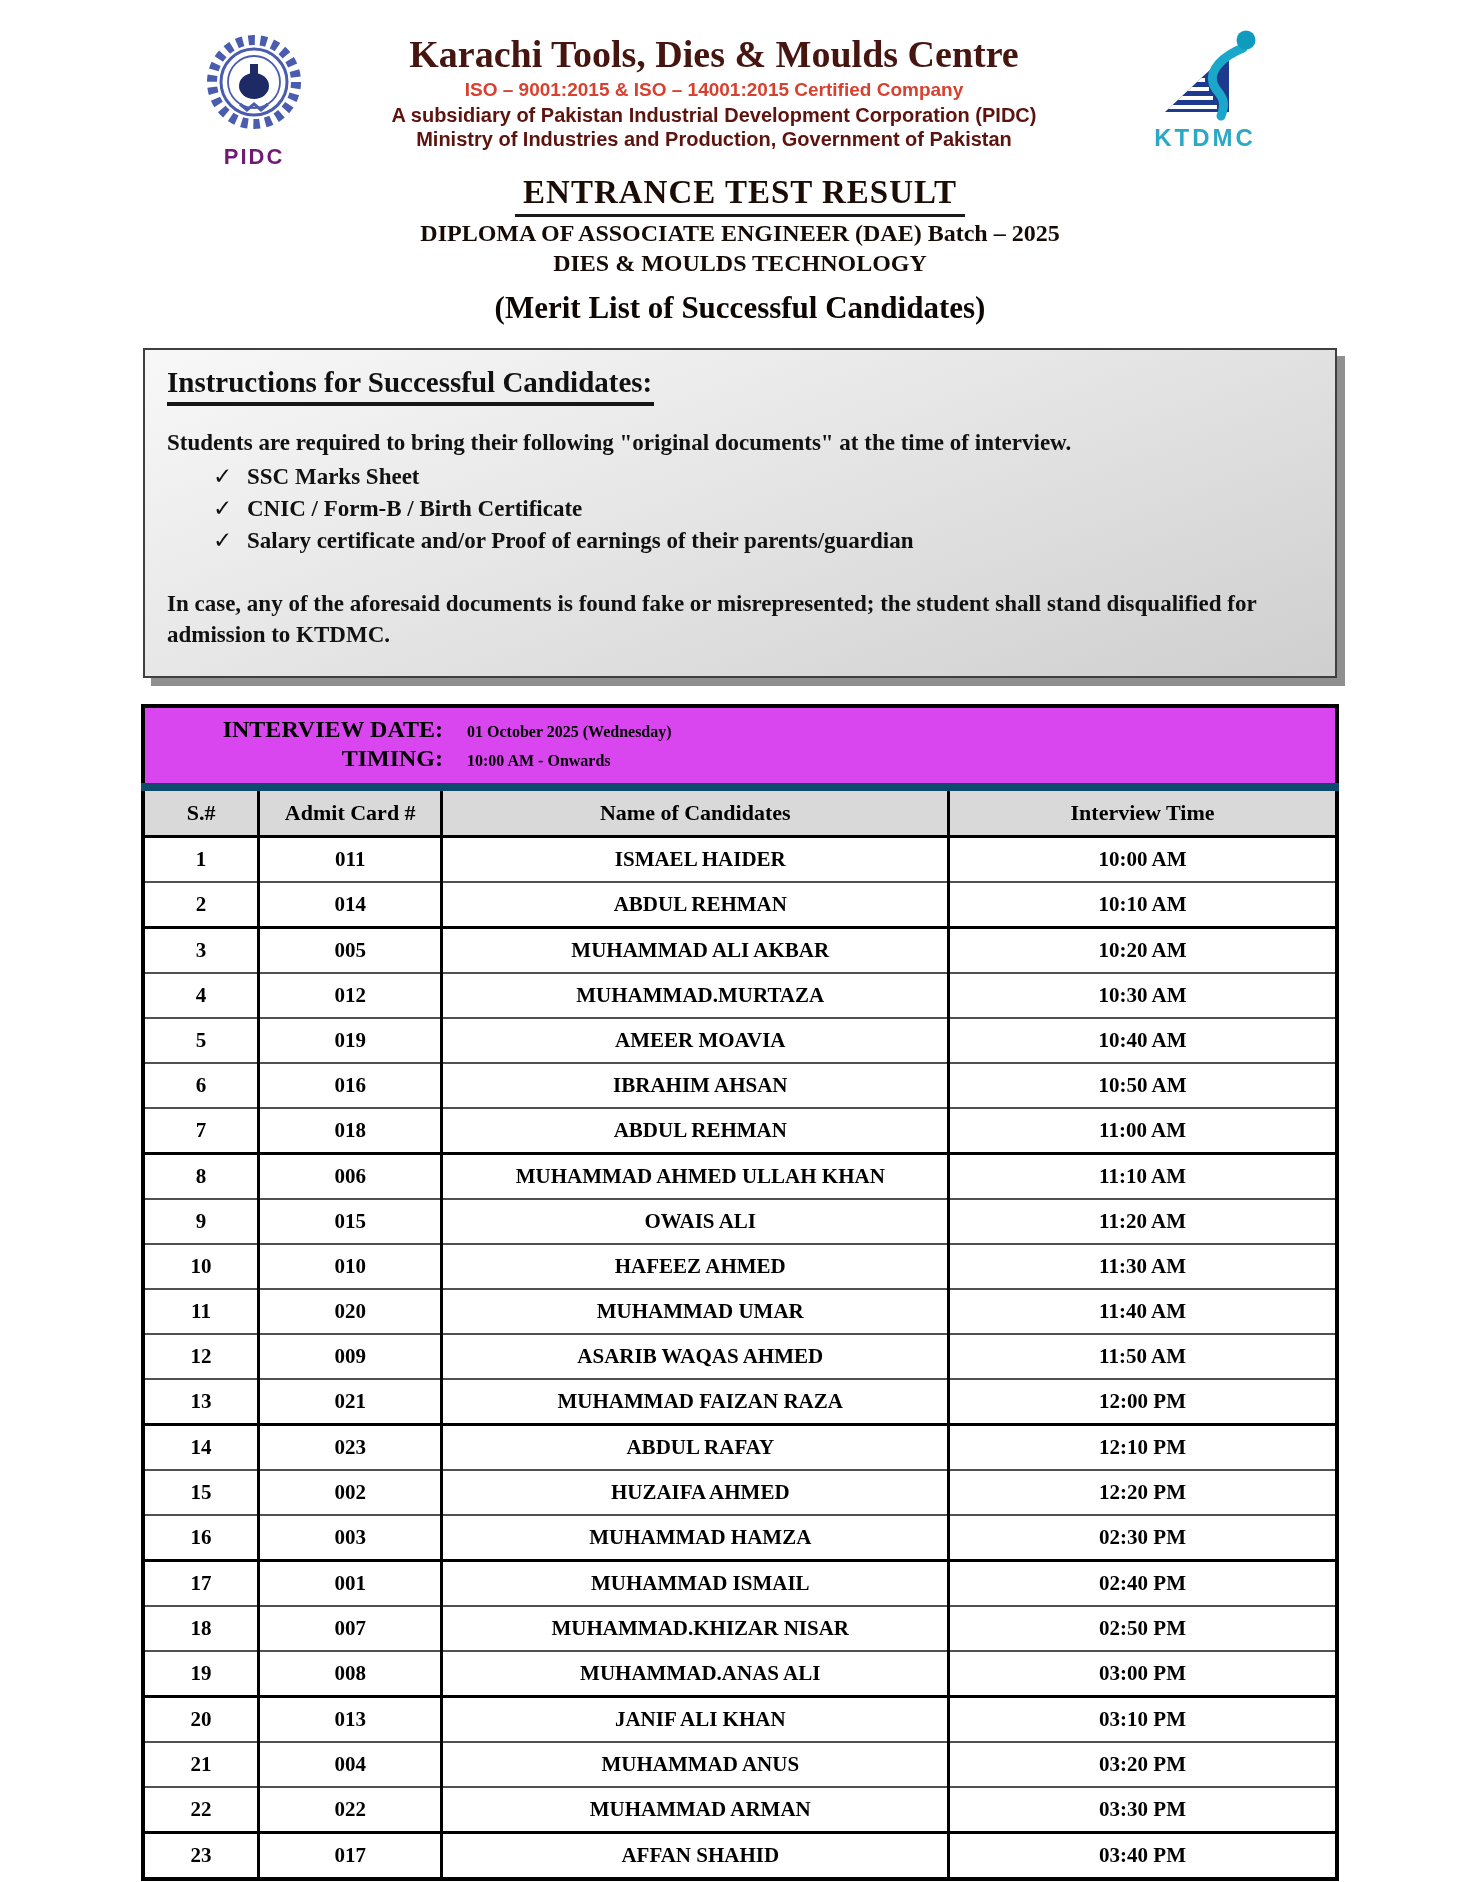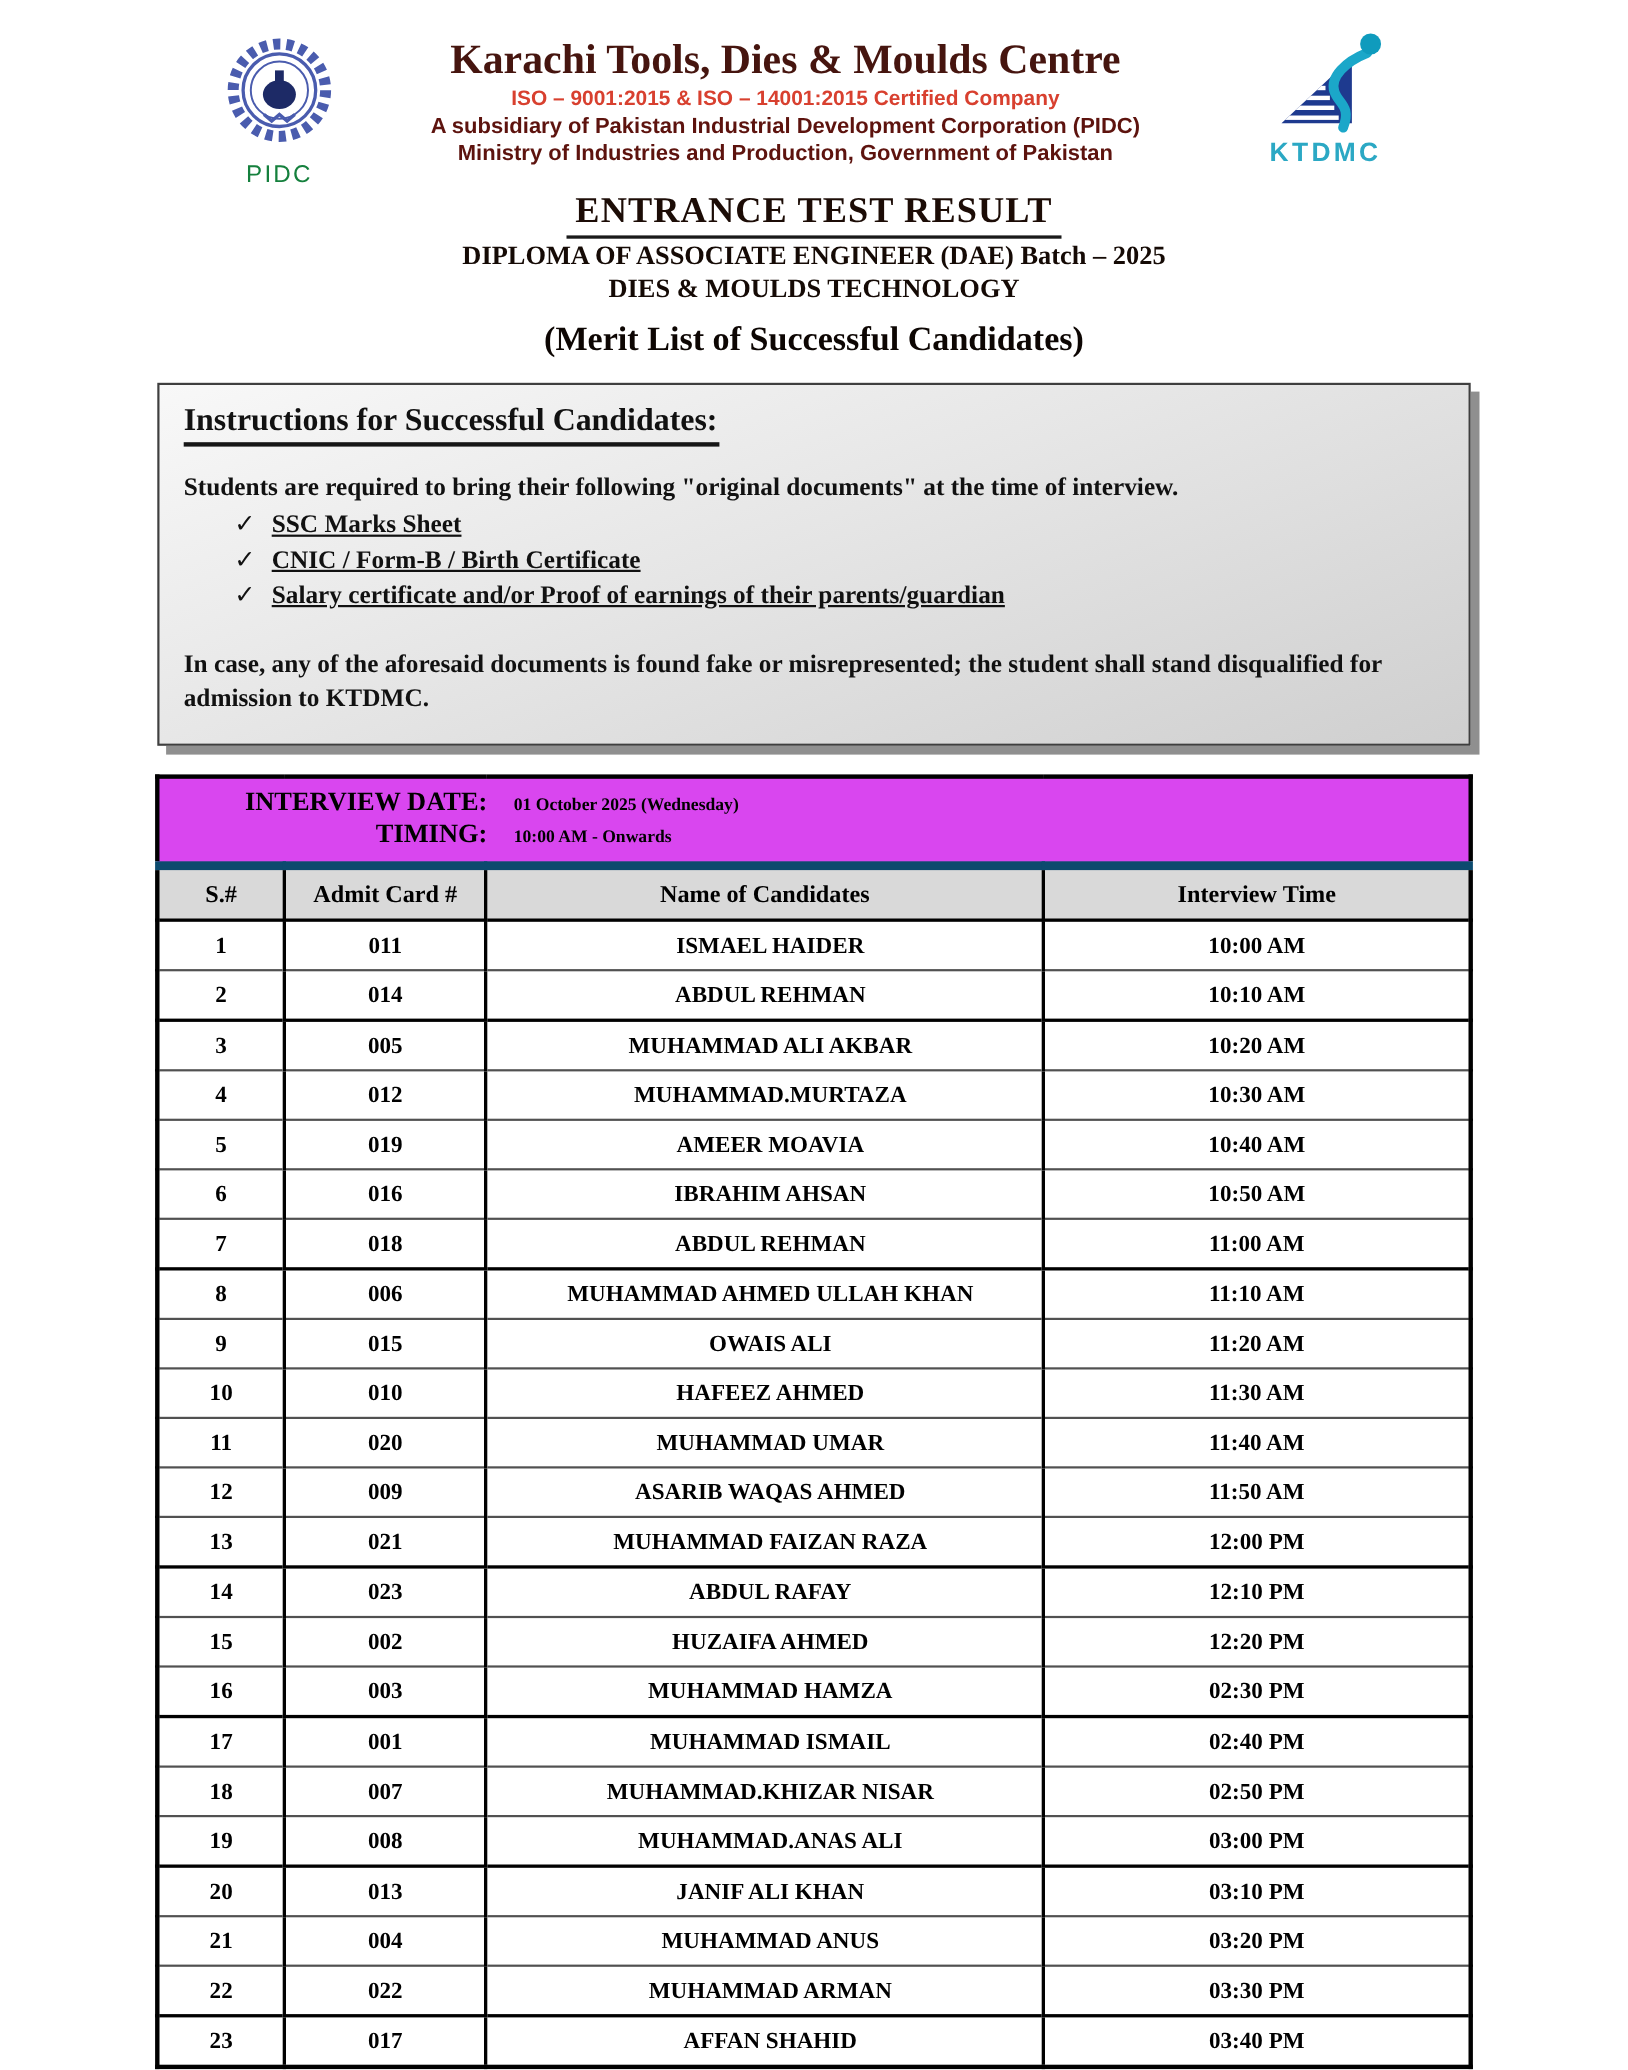--- a/index.html
+++ b/index.html
@@ -7,21 +7,21 @@
   body {
     width: 1480px;
     font-family: "Liberation Serif", serif;
     color: #111;
   }
   .page { position: relative; width: 1480px; min-height: 1882px; background: #fff; overflow: hidden; }
 
   
   .doc-header { position: relative; height: 168px; padding-top: 34px; }
   .pidc-logo { position: absolute; left: 198px; top: 34px; width: 112px; text-align: center; }
-  .pidc-logo-label { font-family: "Liberation Sans", sans-serif; font-weight: normal; font-size: 22px; color: #15803d; letter-spacing: 2px; margin-top: 2px; }
+  .pidc-logo-label { font-family: "Liberation Sans", sans-serif; font-weight: bold; font-size: 22px; color: #701a75; letter-spacing: 2px; margin-top: 2px; }
   .ktdmc-logo { position: absolute; left: 1146px; top: 26px; width: 118px; text-align: center; }
   .ktdmc-logo-label { font-family: "Liberation Sans", sans-serif; font-weight: bold; font-size: 24px; color: #2ba8c4; letter-spacing: 3px; margin-top: -2px; }
   .header-text { width: 100%; text-align: center; transform: translateX(-26px); }
   .org-name { font-size: 38px; font-weight: bold; color: #46150f; line-height: 1.1; }
   .iso-line { font-family: "Liberation Sans", sans-serif; font-weight: bold; font-size: 19px; color: #d8402f; margin-top: 3px; }
   .subsidiary-line, .ministry-line { font-family: "Liberation Sans", sans-serif; font-weight: bold; font-size: 20px; color: #5d130e; line-height: 1.22; }
   .subsidiary-line { margin-top: 2px; }
 
   
   .titles { text-align: center; margin-top: 6px; }
@@ -34,21 +34,21 @@
   
   .instructions {
     width: 1194px; margin: 22px auto 1px;
     background: linear-gradient(160deg, #f8f8f8 0%, #e6e6e6 45%, #cfcfcf 100%);
     border: 2px solid #3f3f3f;
     box-shadow: 8px 8px 0 #8f8f8f;
     padding: 16px 22px 26px;
   }
   .ins-heading span { display: inline-block; font-size: 29px; font-weight: bold; border-bottom: 4px solid #161616; padding: 0 2px 3px 0; }
   .ins-intro { font-size: 23px; font-weight: bold; margin-top: 24px; }
-  .ins-list { list-style: none; padding-left: 46px; margin-top: 5px; text-decoration: underline; }
+  .ins-list { list-style: none; padding-left: 46px; margin-top: 5px; }
   .ins-item { font-size: 23px; font-weight: bold; line-height: 1.4; }
   .check-glyph { display: inline-block; width: 34px; font-weight: normal; }
   .ins-warning { font-size: 23px; font-weight: bold; margin-top: 30px; line-height: 1.35; width: 1120px; }
 
   
   .result-table { width: 1198px; margin: 26px auto 0; border-collapse: collapse; border: 4px solid #000; }
   .result-table col.c1 { width: 116px; }
   .result-table col.c2 { width: 184px; }
   .result-table col.c3 { width: 508px; }
   .result-table col.c4 { width: 390px; }

